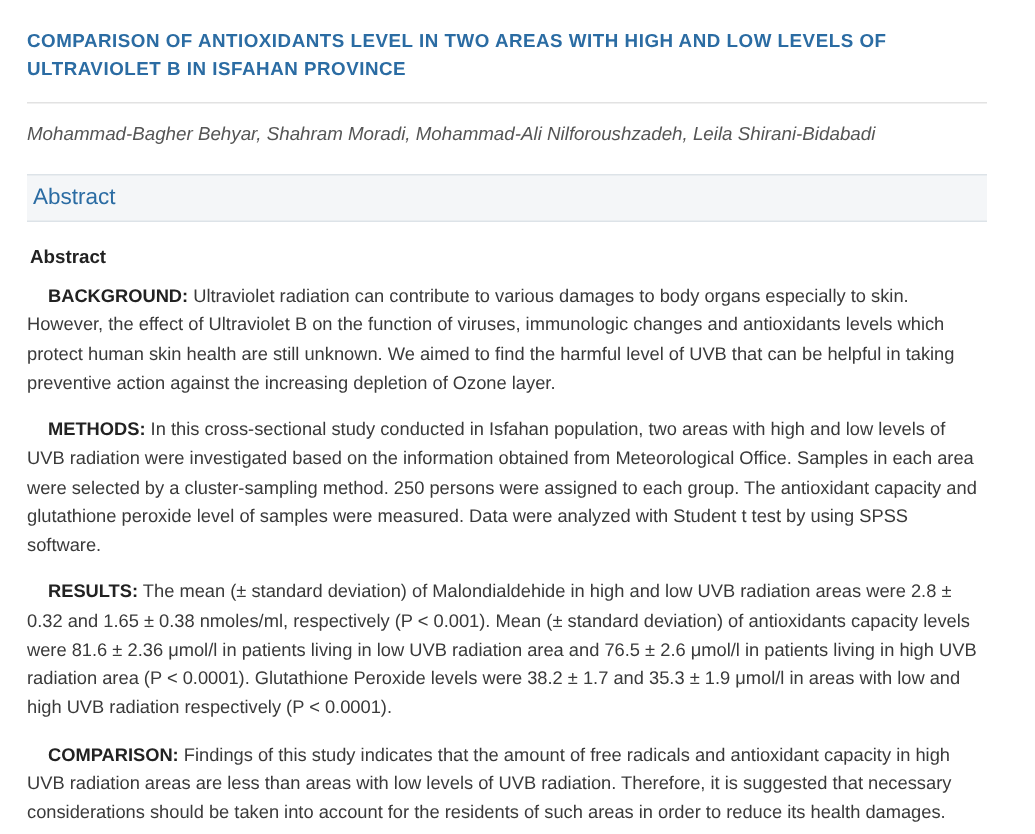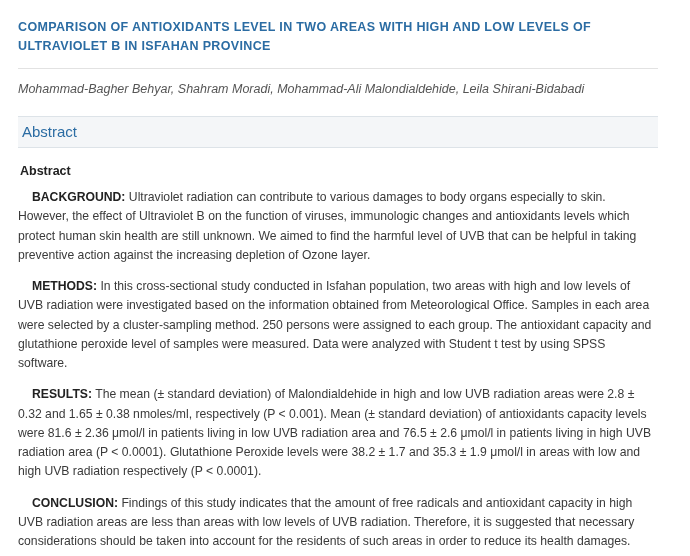--- a/index.html
+++ b/index.html
@@ -73,35 +73,35 @@
 </style>
 </head>
 <body>
 
 <div class="page">
 
   <h1 class="article-title">COMPARISON OF ANTIOXIDANTS LEVEL IN TWO AREAS WITH HIGH AND LOW LEVELS OF ULTRAVIOLET B IN ISFAHAN PROVINCE</h1>
 
   <hr class="rule">
 
-  <div class="authors">Mohammad-Bagher Behyar, Shahram Moradi, Mohammad-Ali Malondialdehide, Leila Shirani-Bidabadi</div>
+  <div class="authors">Mohammad-Bagher Behyar, Shahram Moradi, Mohammad-Ali Nilforoushzadeh, Leila Shirani-Bidabadi</div>
 
   <div class="section-header">Abstract</div>
 
   <div class="abstract-heading">Abstract</div>
 
   <p class="para">
     <span class="lead">BACKGROUND:</span><span> Ultraviolet radiation can contribute to various damages to body organs especially to skin. However, the effect of Ultraviolet B on the function of viruses, immunologic changes and antioxidants levels which protect human skin health are still unknown. We aimed to find the harmful level of UVB that can be helpful in taking preventive action against the increasing depletion of Ozone layer.</span>
   </p>
 
   <p class="para">
     <span class="lead">METHODS:</span><span> In this cross-sectional study conducted in Isfahan population, two areas with high and low levels of UVB radiation were investigated based on the information obtained from Meteorological Office. Samples in each area were selected by a cluster-sampling method. 250 persons were assigned to each group. The antioxidant capacity and glutathione peroxide level of samples were measured. Data were analyzed with Student t test by using SPSS software.</span>
   </p>
 
   <p class="para">
     <span class="lead">RESULTS:</span><span> The mean (± standard deviation) of Malondialdehide in high and low UVB radiation areas were 2.8 ± 0.32 and 1.65 ± 0.38 nmoles/ml, respectively (P &lt; 0.001). Mean (± standard deviation) of antioxidants capacity levels were 81.6 ± 2.36 μmol/l in patients living in low UVB radiation area and 76.5 ± 2.6 μmol/l in patients living in high UVB radiation area (P &lt; 0.0001). Glutathione Peroxide levels were 38.2 ± 1.7 and 35.3 ± 1.9 μmol/l in areas with low and high UVB radiation respectively (P &lt; 0.0001).</span>
   </p>
 
   <p class="para">
-    <span class="lead">CONCLUSION:</span><span> Findings of this study indicates that the amount of free radicals and antioxidant capacity in high UVB radiation areas are less than areas with low levels of UVB radiation. Therefore, it is suggested that necessary considerations should be taken into account for the residents of such areas in order to reduce its health damages.</span>
+    <span class="lead">COMPARISON:</span><span> Findings of this study indicates that the amount of free radicals and antioxidant capacity in high UVB radiation areas are less than areas with low levels of UVB radiation. Therefore, it is suggested that necessary considerations should be taken into account for the residents of such areas in order to reduce its health damages.</span>
   </p>
 
 </div>
 
 </body></html>

